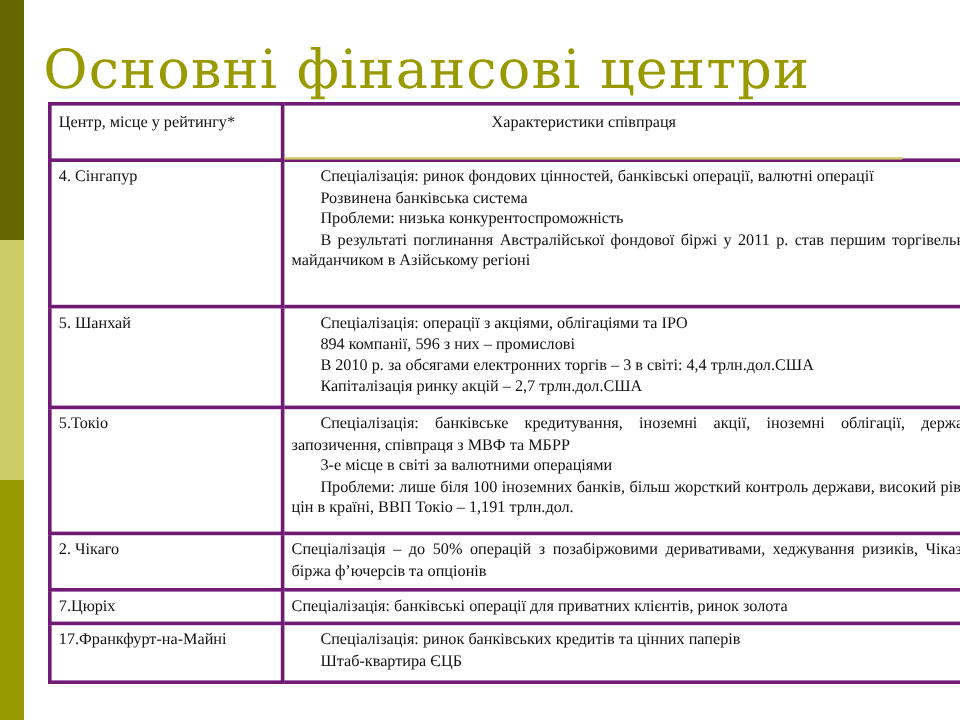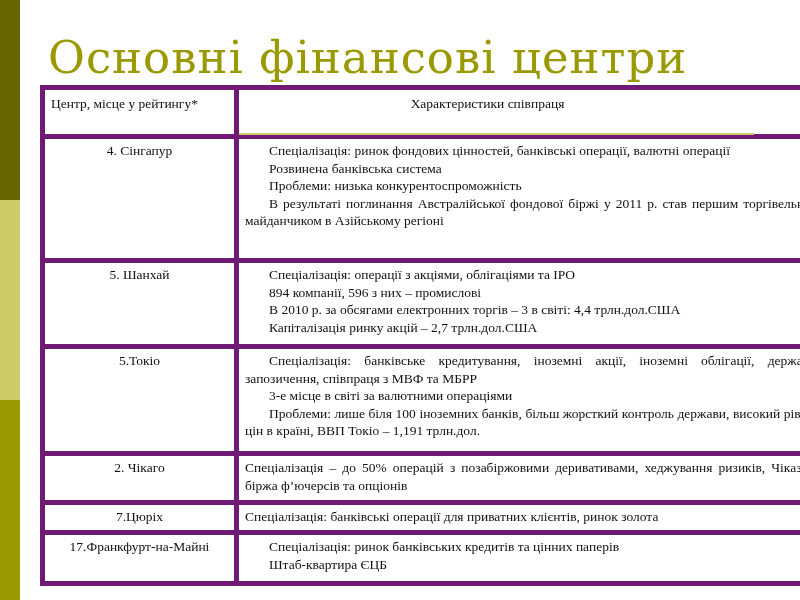--- a/index.html
+++ b/index.html
@@ -9,46 +9,46 @@
       font-family: "Liberation Serif", serif;
       color: #111;
     }
     .side-bar { position: absolute; left: 0; top: 0; width: 20px; height: 600px; }
     .side-bar .seg { position: absolute; left: 0; width: 20px; height: 200px; }
     .seg-1 { top: 0; background: #666600; }
     .seg-2 { top: 200px; background: #CCCC66; }
     .seg-3 { top: 400px; background: #999900; }
 
     .slide-title {
-      position: absolute; left: 48px; top: 28px;
+      position: absolute; left: 36px; top: 28px;
       font-family: "DejaVu Serif", serif;
       font-size: 45px; line-height: 60px;
       color: #999900; letter-spacing: 1px;
       white-space: nowrap;
     }
 
     .table-wrap { position: absolute; left: 40px; top: 85px; width: 780px; }
     table { border-collapse: collapse; width: 780px; table-layout: fixed; }
     td, th {
-      border: 5px solid #701a75;
+      border: 3px solid #701a75;
       vertical-align: top;
       font-weight: normal;
       font-size: 13.5px;
       line-height: 17.5px;
       padding: 3px 6px 3px 6px;
     }
     col.c1 { width: 194px; }
     col.c2 { width: 586px; }
     .hdr th { height: 36px; text-align: left; padding-top: 5px; }
     .hdr th.h2 { text-align: center; padding-right: 90px; position: relative; }
     .hdr-underline {
       position: absolute; left: 0; bottom: -1px; width: 515px; height: 2px;
       background: #cccc66;
     }
-    .name-cell { text-align: center; font-family: Liberation Serif, serif; }
+    .name-cell { text-align: left; font-family: Liberation Serif, serif; }
     .desc-cell { text-align: justify; padding-right: 0; }
     .line { display: block; }
     .indent { text-indent: 24px; }
 
     tr.r-singapore td { height: 113px; }
     tr.r-shanghai td { height: 75px; margin-left: 26px; }
     tr.r-tokyo td { height: 96px; }
     tr.r-chicago td { height: 38px; }
     tr.r-zurich td { height: 19px; }
     tr.r-frankfurt td { height: 40px; }

